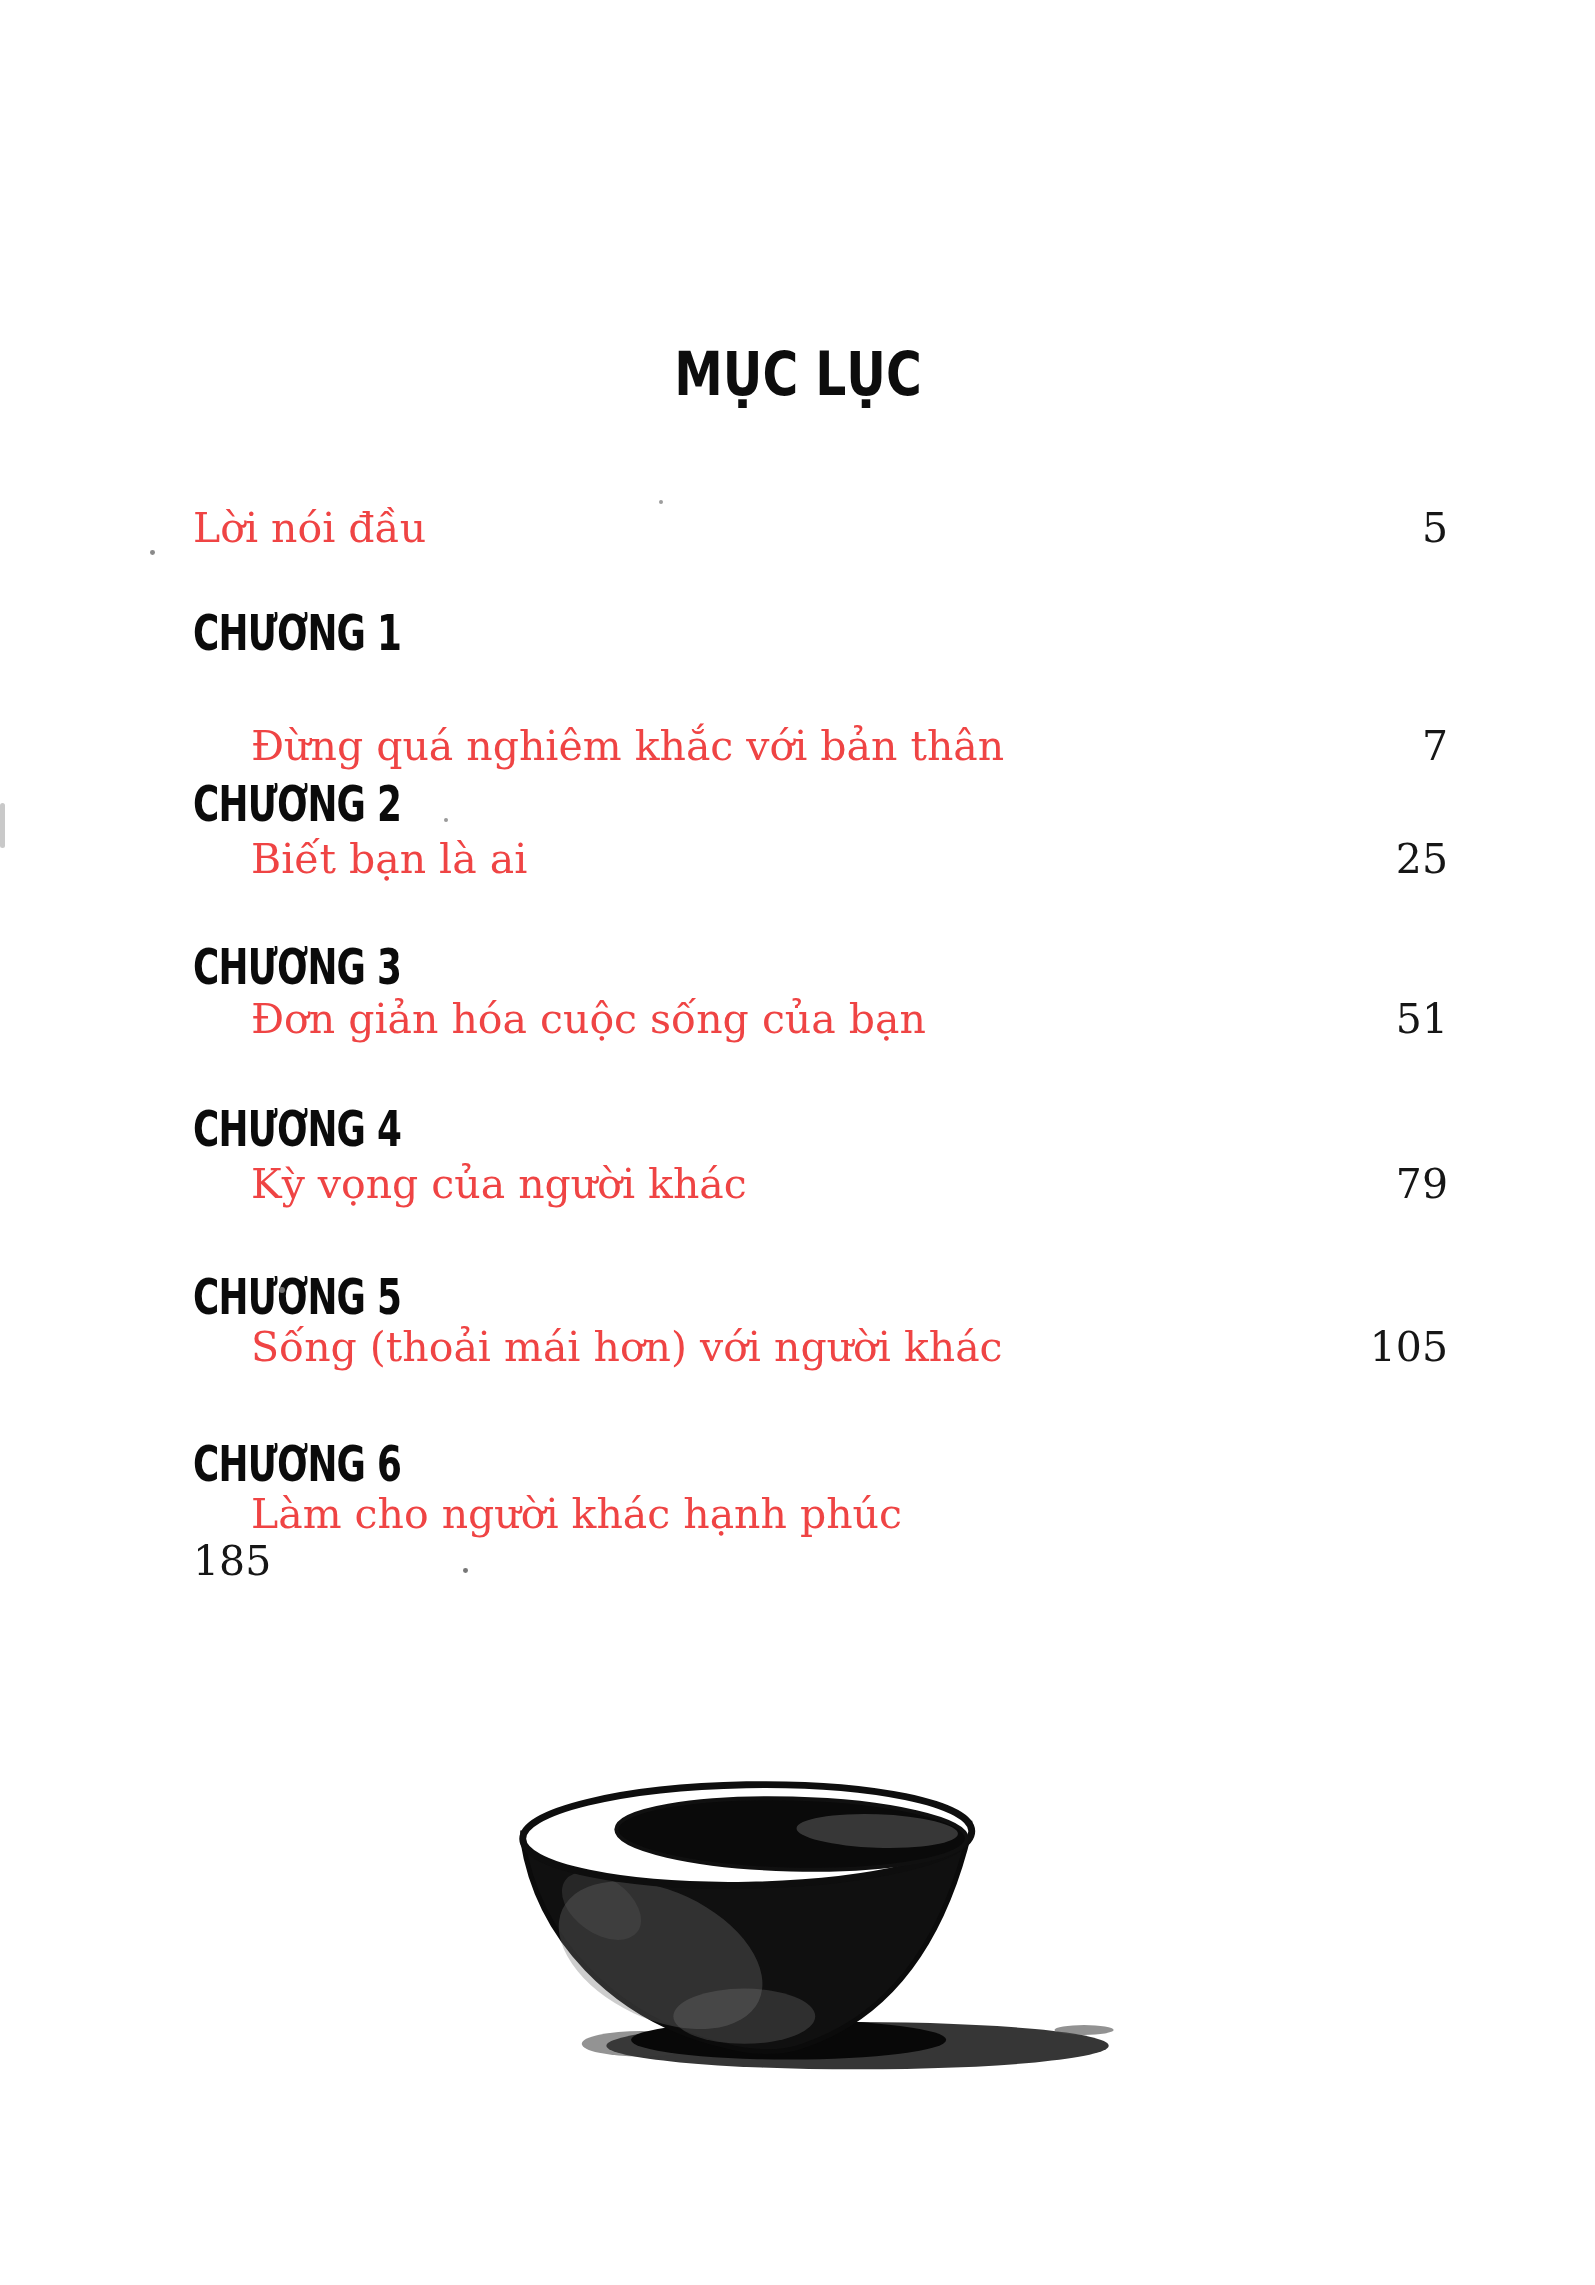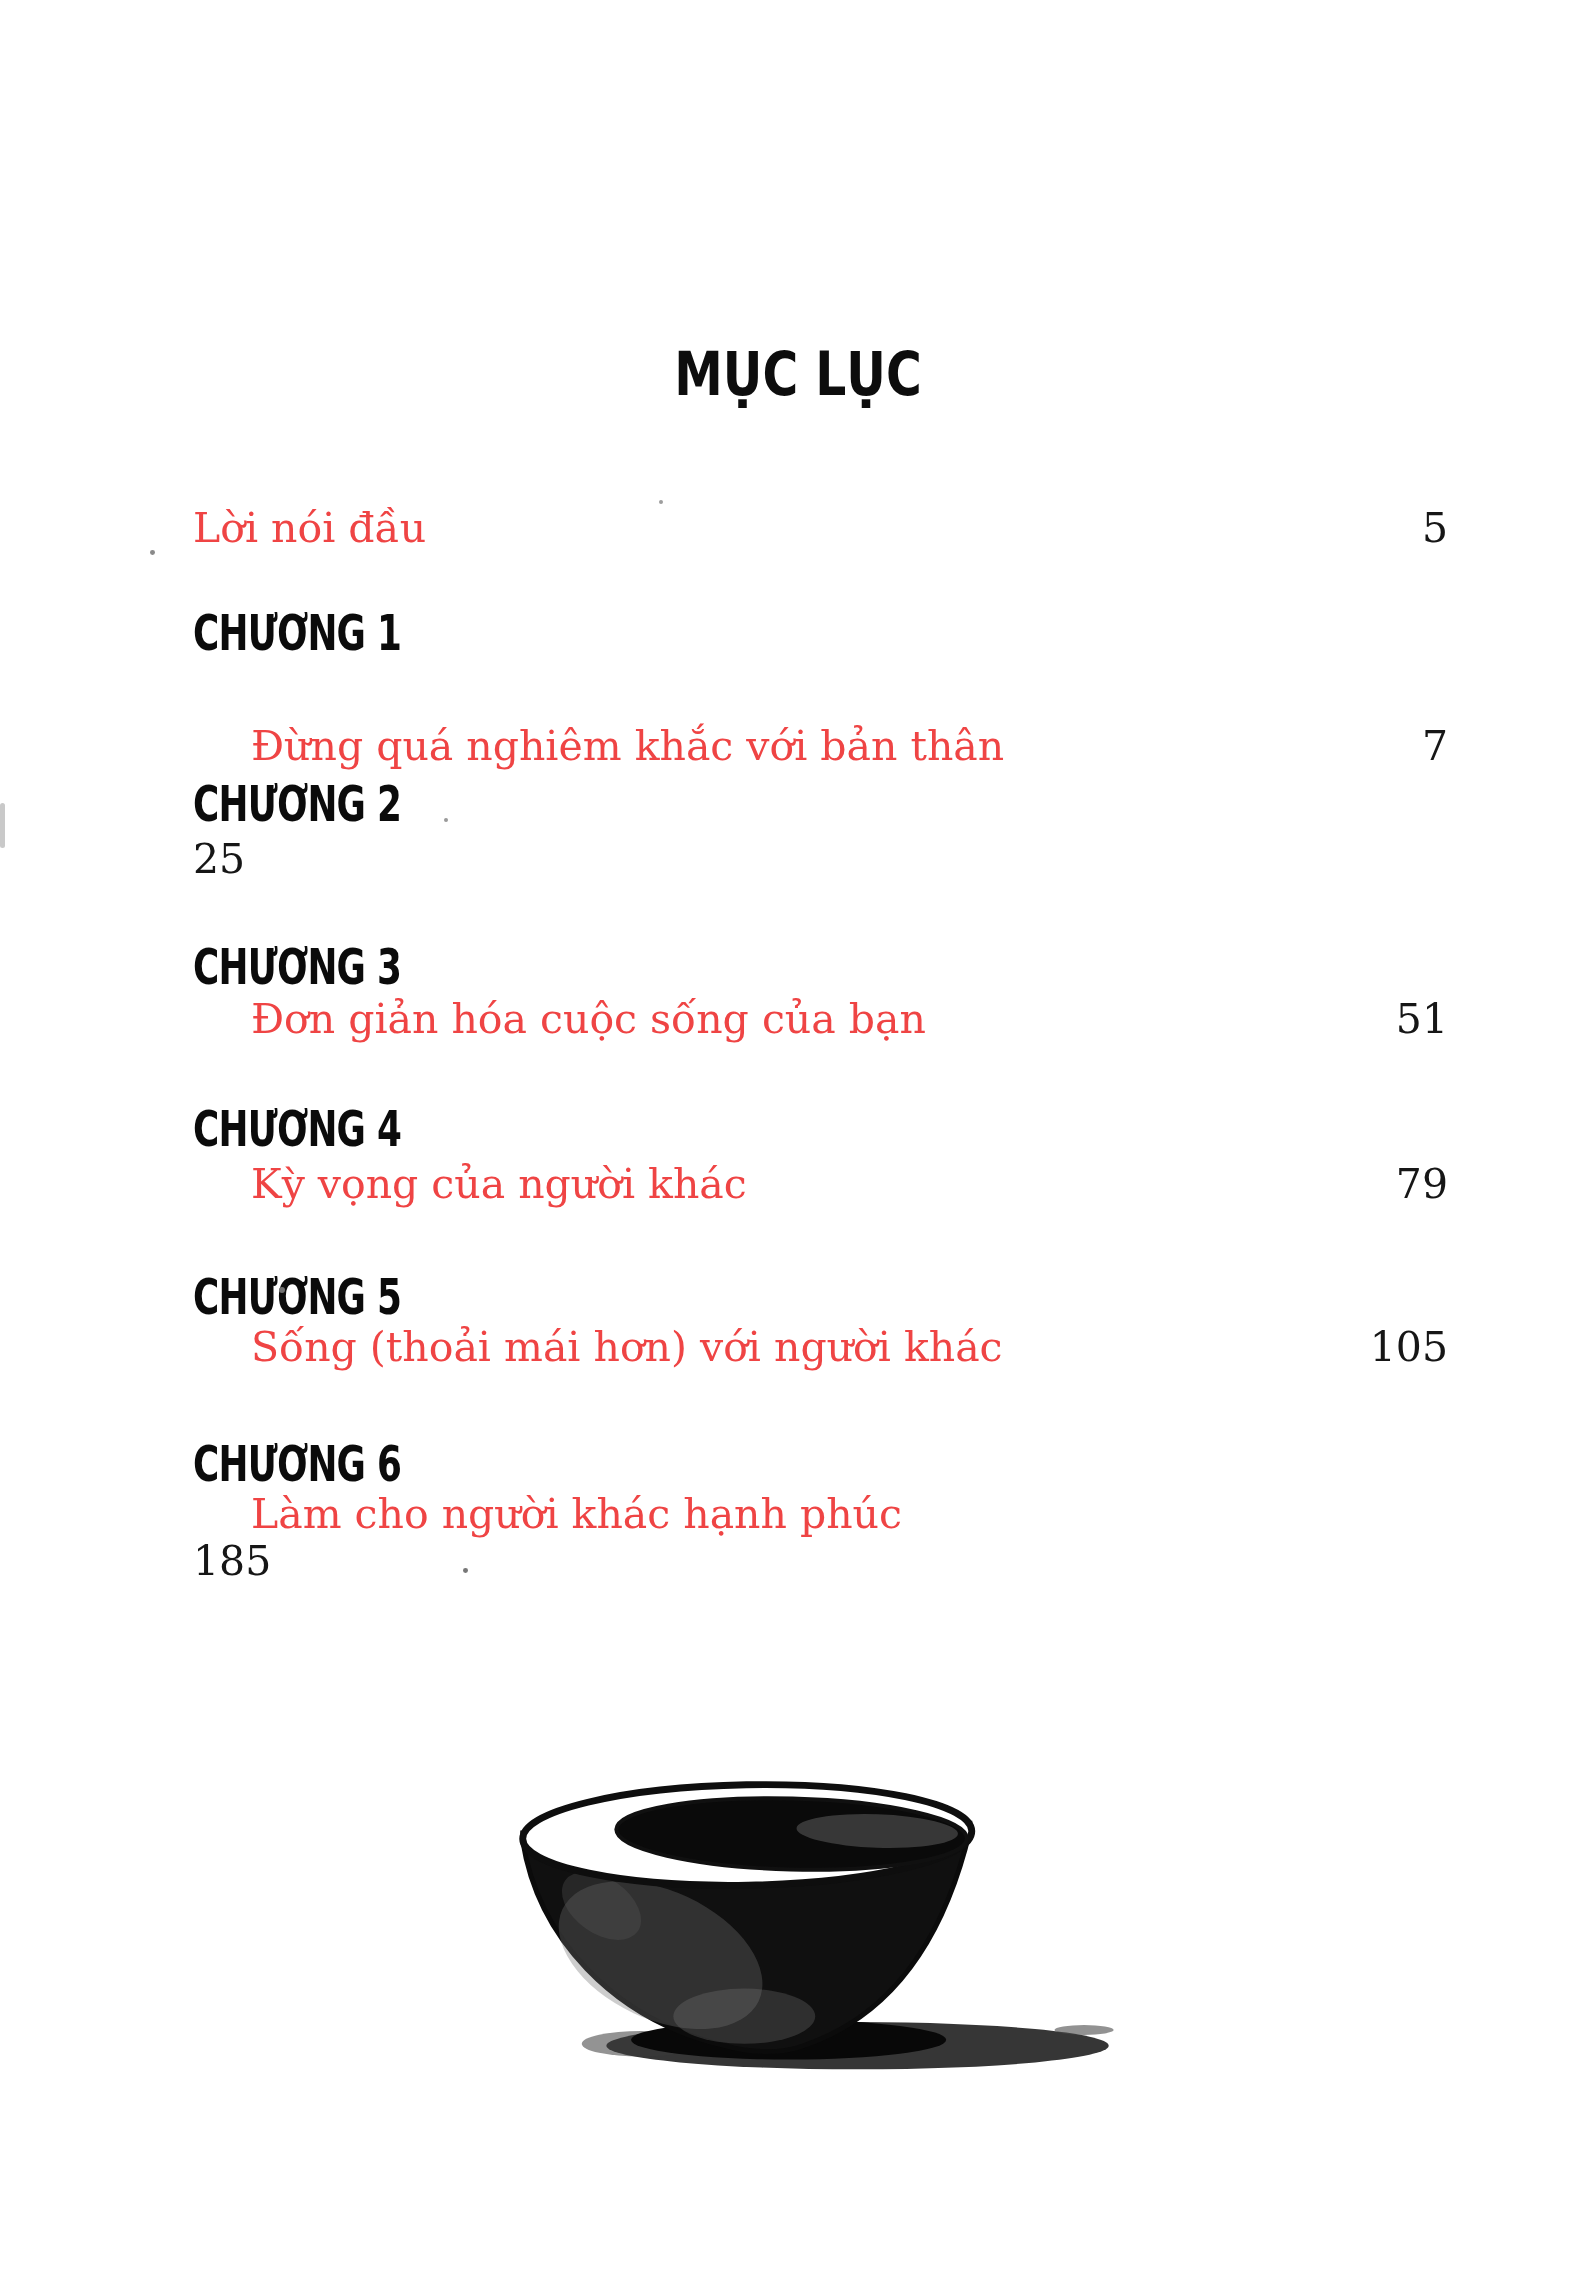--- a/index.html
+++ b/index.html
@@ -87,20 +87,21 @@
     <div class="chapter-heading" style="top:607px;">CHƯƠNG 1</div>
     <div class="toc-row" style="top:675px;margin-top:48px;">
       <span class="entry-label sub-label">Đừng quá nghiêm khắc với bản thân</span>
       <span class="page-num">7</span>
     </div>
   </div>
 
   <div>
     <div class="chapter-heading" style="top:778px;">CHƯƠNG 2</div>
     <div class="toc-row" style="top:836px;">
+      <span class="entry-label sub-label">Biết bạn là ai</span>
       <span class="page-num">25</span>
     </div>
   </div>
 
   <div>
     <div class="chapter-heading" style="top:941px;">CHƯƠNG 3</div>
     <div class="toc-row" style="top:996px;">
       <span class="entry-label sub-label">Đơn giản hóa cuộc sống của bạn</span>
       <span class="page-num">51</span>
     </div>

